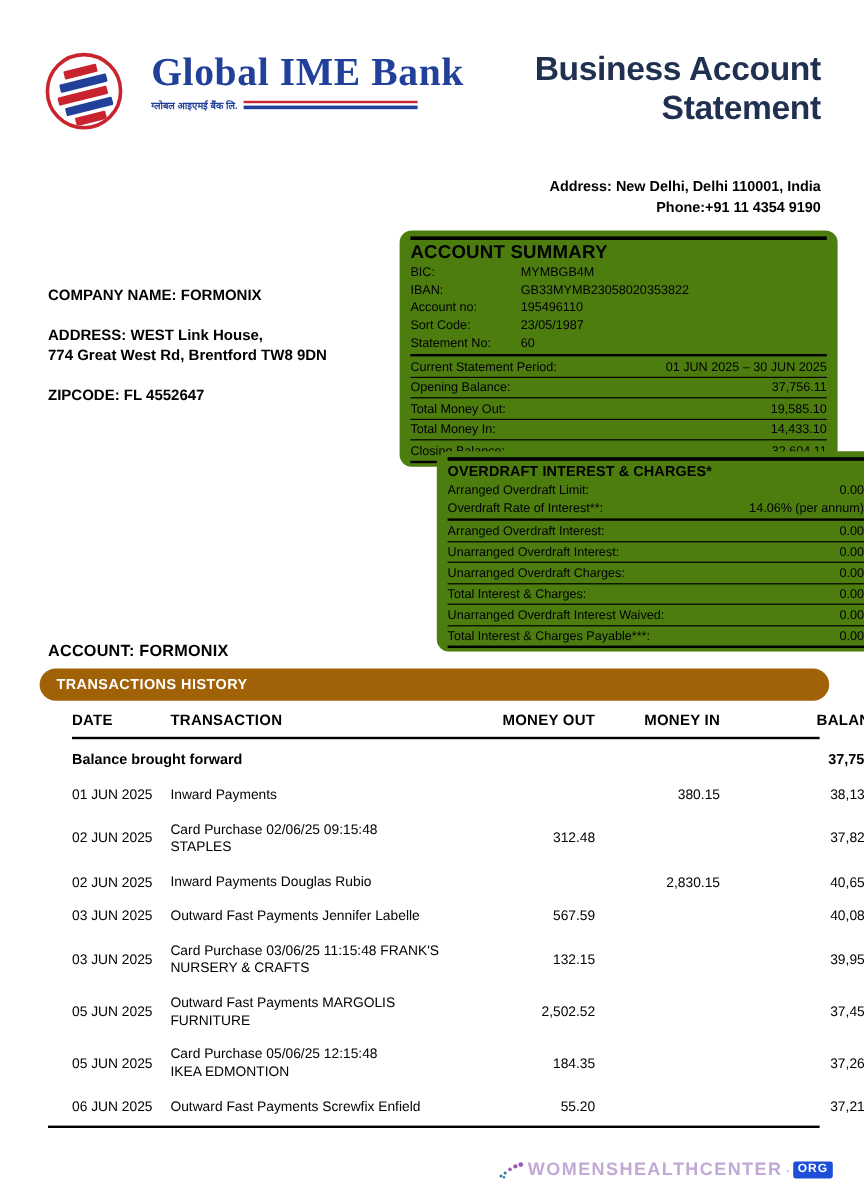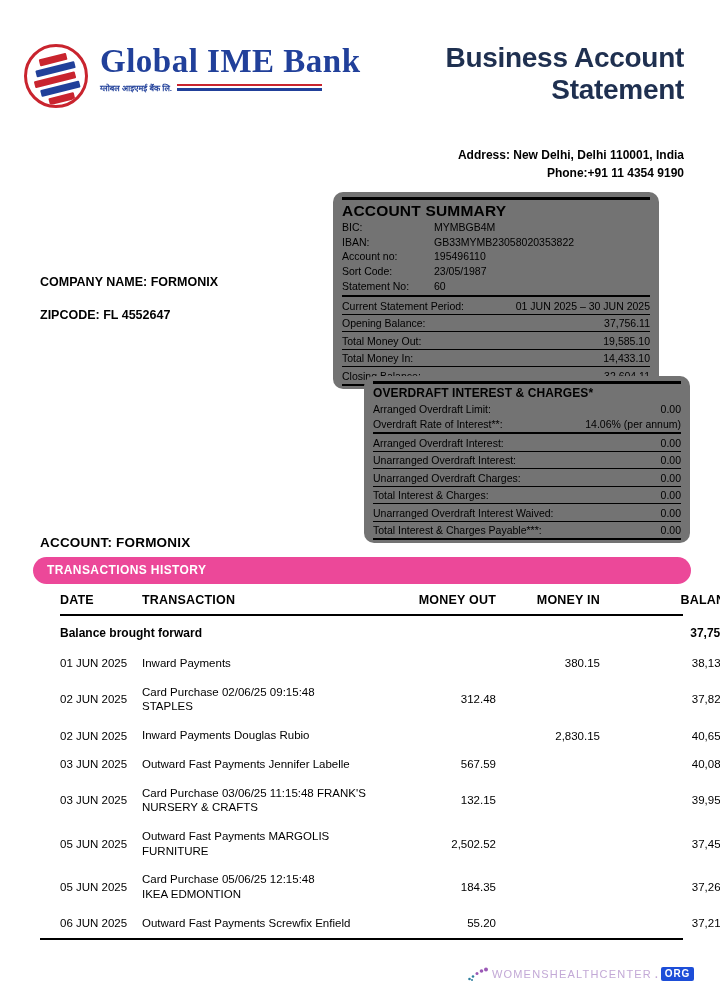--- a/index.html
+++ b/index.html
@@ -1,21 +1,21 @@
 <!DOCTYPE html>
 <html><head>
 <meta charset="utf-8">
 <style>
   * { margin:0; padding:0; box-sizing:border-box; }
   html,body { background:#ffffff; }
   body { width:720px; height:1000px; font-family:"Liberation Sans", sans-serif; color:#000; }
   .page { position:relative; width:720px; height:1000px; overflow:hidden; background:#fff; }
 
   
-  .logo-block { position:absolute; top:44px; left:24px; display:flex; align-items:flex-start; gap:12px; }
+  .logo-block { position:absolute; top:44px; left:38px; display:flex; align-items:flex-start; gap:24px; }
   .logo-mark { width:64px; height:64px; border-radius:50%; border:3px solid #c9242e; background:#fff;
                position:relative; overflow:hidden; flex:0 0 auto; }
   .logo-bars { position:absolute; left:7px; right:7px; top:6px; transform:rotate(-14deg); }
   .logo-bars .bar { height:7px; margin:3px 0; border-radius:1px; }
   .bar.red { background:#c9242e; } .bar.blue { background:#21409a; }
   .bar.b1 { margin-left:10px; margin-right:6px; } .bar.b2 { margin-left:4px; }
   .bar.b3 { margin-right:2px; } .bar.b4 { margin-left:4px; } .bar.b5 { margin-left:10px; margin-right:8px; }
   .brand-text { display:flex; flex-direction:column; }
   .brand-name { font-family:"Liberation Serif", serif; font-weight:bold; font-size:33px; color:#21409a;
                 line-height:1.05; letter-spacing:0.5px; white-space:nowrap; }
@@ -23,55 +23,55 @@
   .brand-tagline { font-size:8px; color:#21409a; font-weight:bold; white-space:nowrap; }
   .brand-rule { flex:1; display:flex; flex-direction:column; gap:2px; }
   .brand-rule .rl { height:2.5px; } .rl.red { background:#c9242e; } .rl.blue { background:#21409a; }
 
   .doc-title { position:absolute; top:42px; right:36px; text-align:right; font-size:28px; font-weight:bold;
                color:#1f3050; line-height:1.15; letter-spacing:-0.3px; }
   .contact { position:absolute; top:146px; right:36px; text-align:right; font-size:12px; font-weight:bold; line-height:1.5; }
 
   
   .company { position:absolute; top:238px; left:40px; font-size:12.5px; font-weight:bold; line-height:1.3; width:290px; }
-  .company .grp { margin-bottom:17px;margin-top:36px; }
-
-  
-  .info-box { position:absolute; left:333px; width:326px; background:#737373; border-radius:10px;
+  .company .grp { margin-bottom:17px; }
+
+  
+  .info-box { position:absolute; left:333px; width:365px; background:#4d7c0f; border-radius:10px;
               padding:5px 9px 3px; }
   .summary-box { top:192px; }
   .overdraft-box { top:376px;margin-left:31px; }
   .box-title { border-top:3px solid #000; font-weight:bold; padding-top:2px; }
   .summary-box .box-title { font-size:15.5px; letter-spacing:0.2px; }
   .overdraft-box .box-title { font-size:12px; letter-spacing:0.1px; padding-bottom:1px; }
   .kv { display:flex; font-size:10.5px; line-height:1.4; }
   .kv .k { width:92px; flex:0 0 auto; }
   .rule-rows { margin-top:2px; }
   .rrow { display:flex; justify-content:space-between; font-size:10.5px; padding:2.5px 0 2px; border-top:1.6px solid #000; }
   .rrow.thick { border-top:2.5px solid #000;justify-content:space-between; }
   .rrow.last { border-bottom:2.2px solid #000; }
   .plain-rows .rrow.noline { border-top:none; padding-top:1.5px; }
 
   
   .account-heading { position:absolute; top:535px; left:40px; font-size:13.5px; font-weight:bold; letter-spacing:0.2px; }
-  .tx-bar { position:absolute; top:557px; left:33px; width:658px; height:27px; background:#ec4899;
+  .tx-bar { position:absolute; top:557px; left:33px; width:658px; height:27px; background:#a16207;
             border-radius:13.5px; color:#fff; font-weight:bold; font-size:12px; line-height:27px;
             padding-left:14px; letter-spacing:0.4px; }
   .tx-table { position:absolute; top:593px; left:40px; width:643px; }
   .grid5 { display:grid; grid-template-columns:82px 238px 116px 104px 143px;margin-left:20px; }
   .tx-head { font-size:12.5px; font-weight:bold; padding-bottom:7px; border-bottom:2.6px solid #000; letter-spacing:0.2px; }
   .col-r { text-align:right; }
   .tx-rows { border-bottom:2.6px solid #000; }
   .bf-row { font-size:12px; font-weight:bold; padding:10px 0 9px; }
   .tx-row { font-size:11.5px; padding:7px 0; align-items:center; }
   .tx-desc { white-space:pre-line; line-height:1.28; }
 
   
   .footer { position:absolute; top:966px; right:26px; display:flex; align-items:center; gap:3px; }
-  .wm-text { font-size:11px; color:#c3a9d6; letter-spacing:1.2px; font-weight:normal; }
+  .wm-text { font-size:15px; color:#c3a9d6; letter-spacing:1.2px; font-weight:bold; }
   .wm-dot { font-size:10px; color:#c3a9d6; font-weight:bold; }
   .wm-badge { font-size:10px; font-weight:bold; color:#fff; background:#1d4ed8; padding:1px 4px 2px; border-radius:2px; letter-spacing:0.8px; }
 </style>
 </head>
 <body>
 
 <div class="page">
 
   <div class="logo-block">
     <div class="logo-mark">
@@ -100,20 +100,24 @@
     <div>Statement</div>
   </div>
 
   <div class="contact">
     <div>Address: New Delhi, Delhi 110001, India</div>
     <div>Phone:+91 11 4354 9190</div>
   </div>
 
   <div class="company">
     <div class="grp">COMPANY NAME: FORMONIX</div>
+    <div class="grp">
+      <div>ADDRESS: WEST Link House,</div>
+      <div>774 Great West Rd, Brentford TW8 9DN</div>
+    </div>
     <div>ZIPCODE: FL 4552647</div>
   </div>
 
   <div class="info-box summary-box">
     <div class="box-title">ACCOUNT SUMMARY</div>
     <div>
 
         <div class="kv">
           <span class="k">BIC:</span>
           <span class="v">MYMBGB4M</span>

